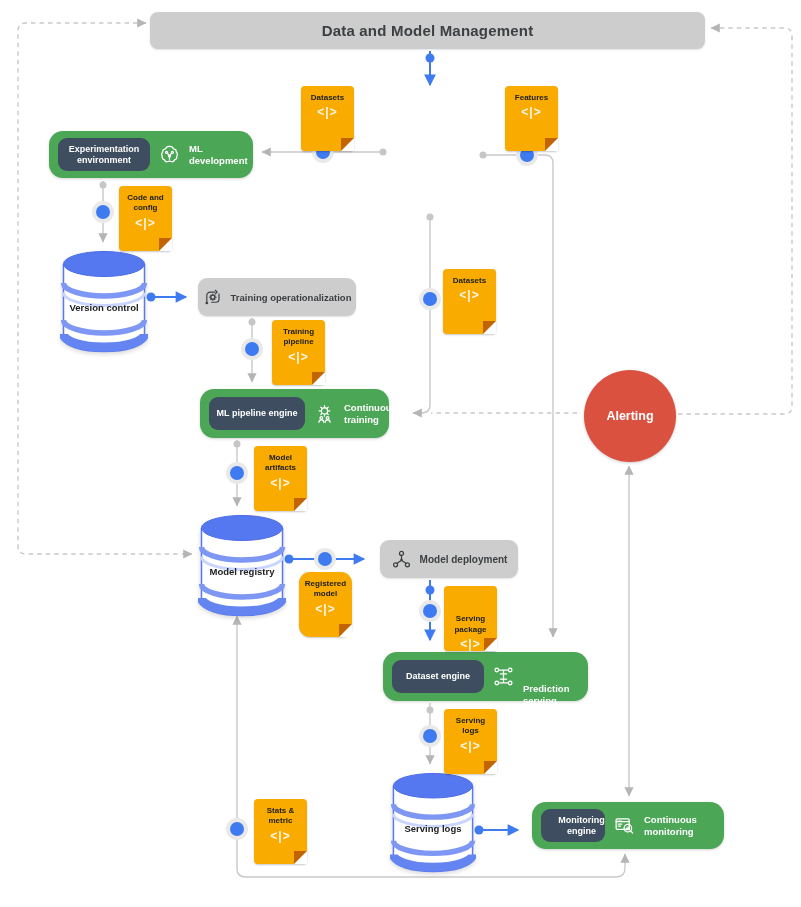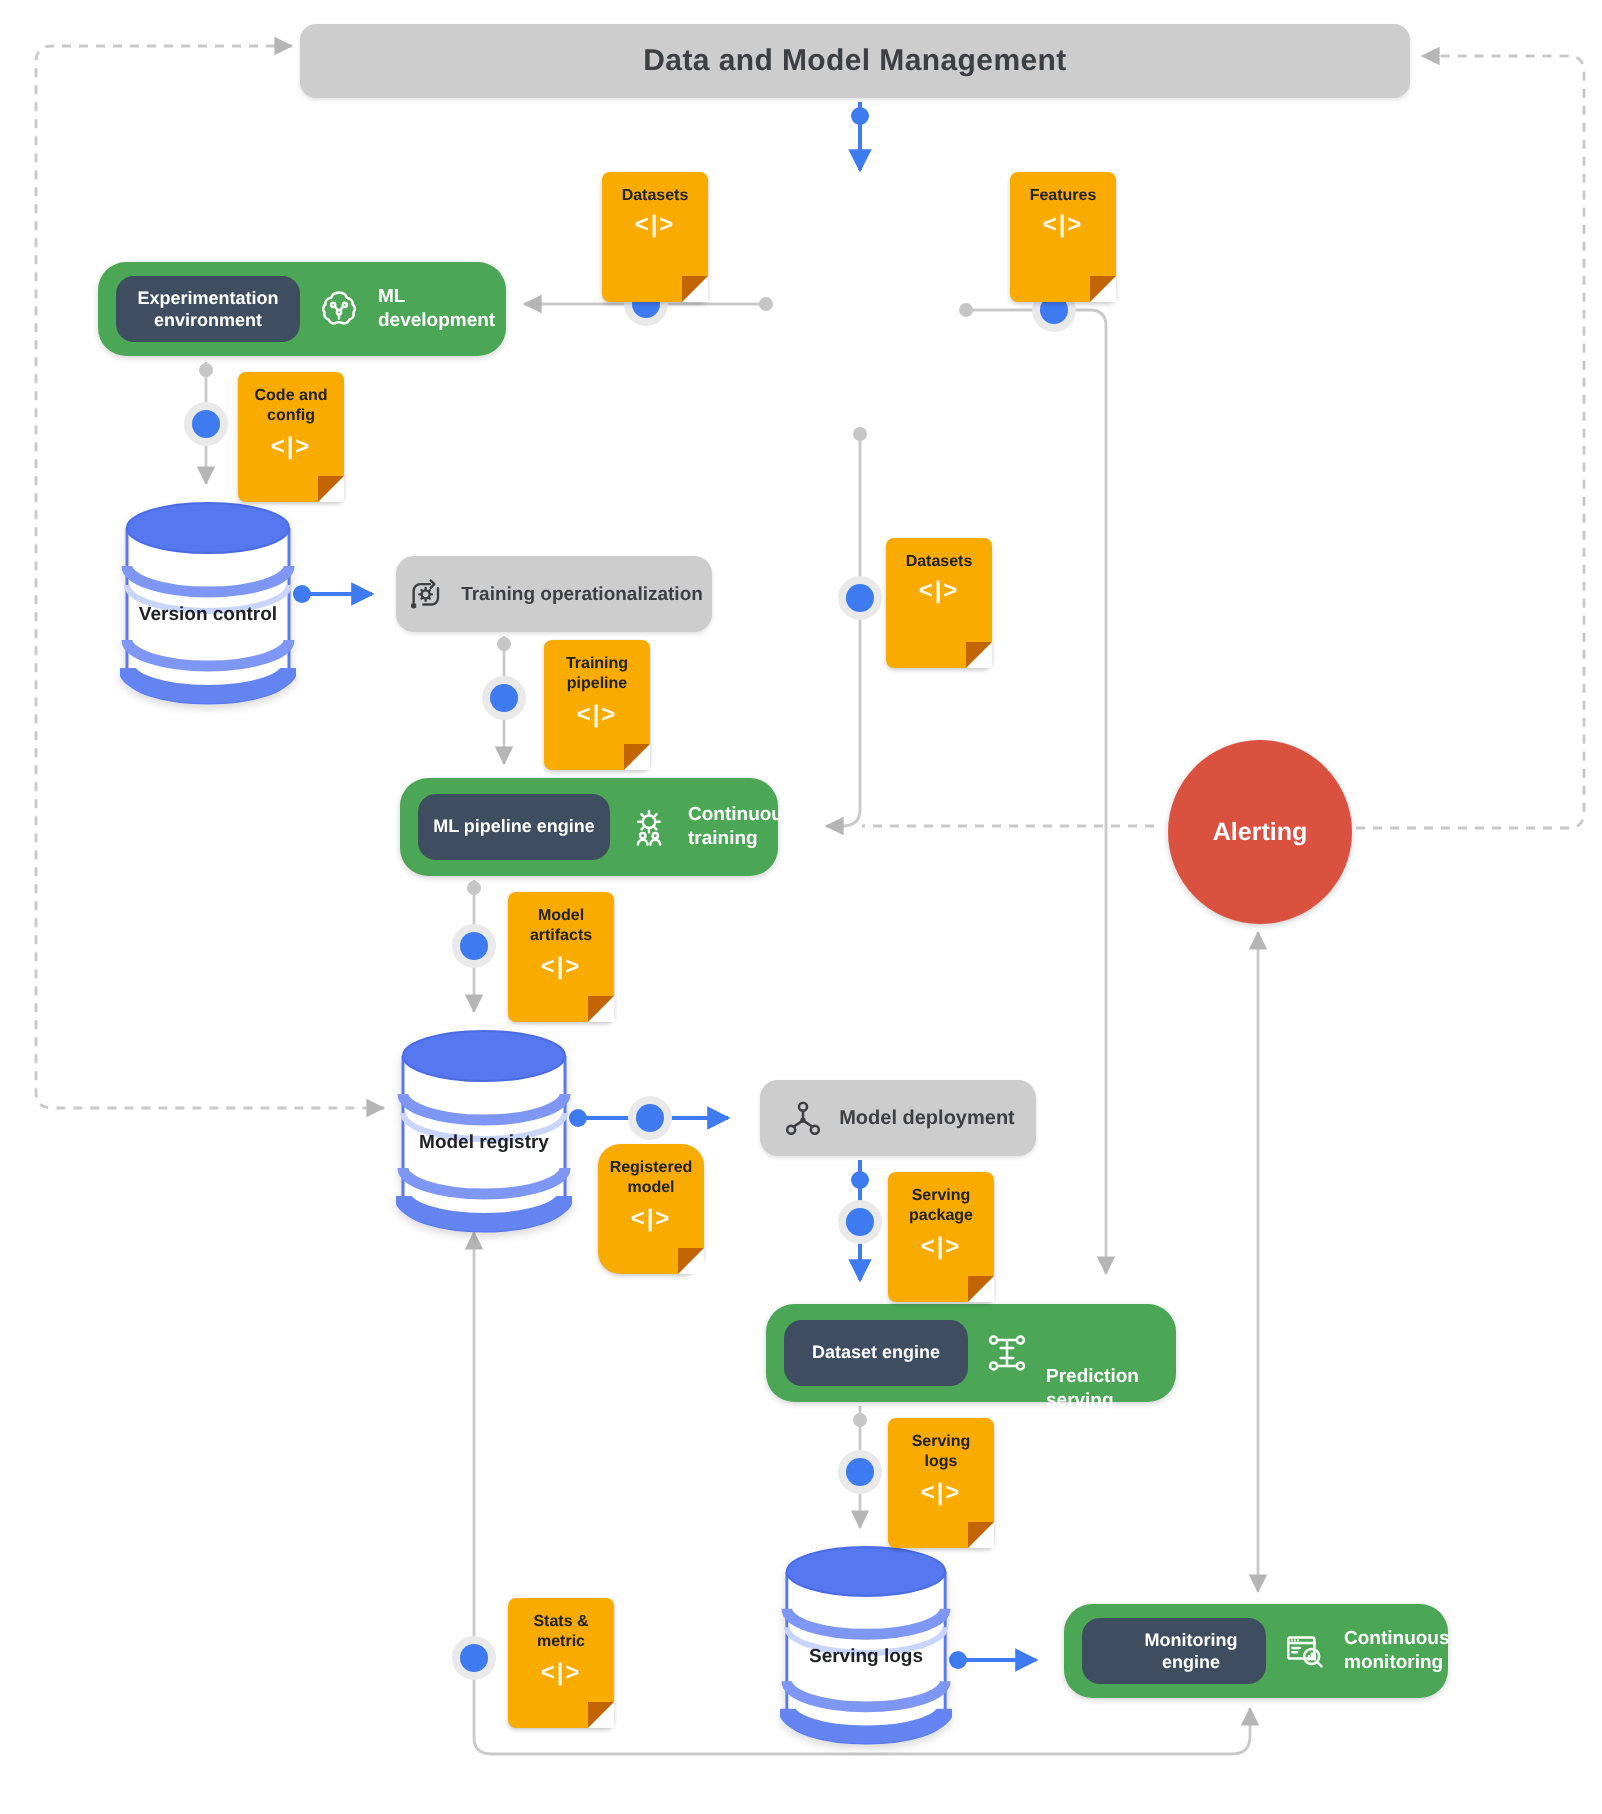--- a/index.html
+++ b/index.html
@@ -225,21 +225,21 @@
         <circle class="ic-w" cx="17.4" cy="4.8" r="1.7"></circle>
         <circle class="ic-w" cx="4.6" cy="17.2" r="1.7"></circle>
         <circle class="ic-w" cx="17.4" cy="17.2" r="1.7"></circle>
         <path class="ic-w" d="M6.4 4.8h9.2M6.4 17.2h9.2M11 4.8v12.4M8 8.6h6M8 13.4h6"></path>
       </svg>
     </span>
     <div class="glabel" style="width:62px;margin-top:36px;">Prediction serving</div>
   </div>
 
   <div class="node greenbox" style="left:532px;top:802px;width:192px;height:47px;">
-    <div class="navy" style="width:92px;padding-left:23px;">Monitoring engine</div>
+    <div class="navy" style="width:64px;padding-left:23px;">Monitoring engine</div>
     <span class="icon">
       <svg width="23" height="23" viewBox="0 0 22 22">
         <rect class="ic-w" x="3" y="4.6" width="12.5" height="10" rx="1"></rect>
         <path class="ic-w" d="M3 7.2h12.5"></path>
         <circle cx="4.7" cy="5.9" r="0.5" fill="#fff"></circle>
         <circle cx="6.2" cy="5.9" r="0.5" fill="#fff"></circle>
         <circle cx="7.7" cy="5.9" r="0.5" fill="#fff"></circle>
         <path class="ic-w" d="M5 9.6h3.5M5 11.6h2.2"></path>
         <circle class="ic-w" cx="14.2" cy="13.6" r="3.6"></circle>
         <path class="ic-w" d="M12.9 15.1v-1.6M14.3 15.1v-2.9M15.7 15.1v-2.1M16.9 16.3l2 2"></path>
@@ -280,21 +280,21 @@
   <div class="doc" style="left:254px;top:446px;">
     <div class="doc-label">Model artifacts</div>
     <div class="doc-glyph">&lt;|&gt;</div>
     <i class="fold"></i>
   </div>
   <div class="doc" style="left:299px;top:572px;border-radius:11px;">
     <div class="doc-label">Registered model</div>
     <div class="doc-glyph">&lt;|&gt;</div>
     <i class="fold"></i>
   </div>
-  <div class="doc" style="left:444px;top:586px;">
+  <div class="doc" style="left:444px;top:586px;justify-content:flex-end;">
     <div class="doc-label">Serving package</div>
     <div class="doc-glyph">&lt;|&gt;</div>
     <i class="fold"></i>
   </div>
   <div class="doc" style="left:444px;top:709px;">
     <div class="doc-label">Serving logs</div>
     <div class="doc-glyph">&lt;|&gt;</div>
     <i class="fold"></i>
   </div>
   <div class="doc" style="left:254px;top:799px;">

